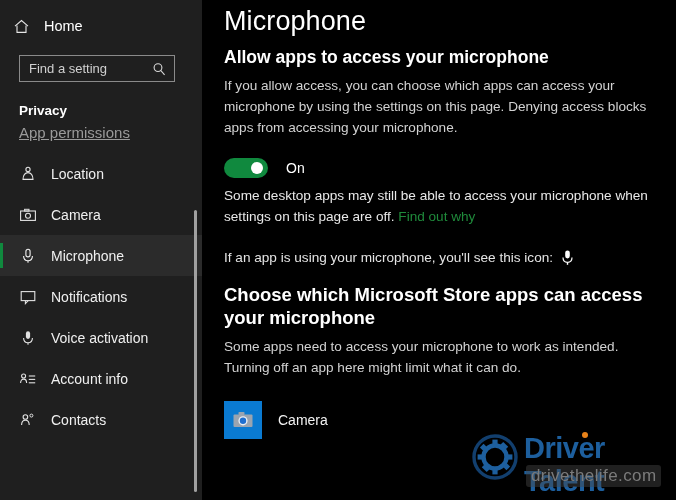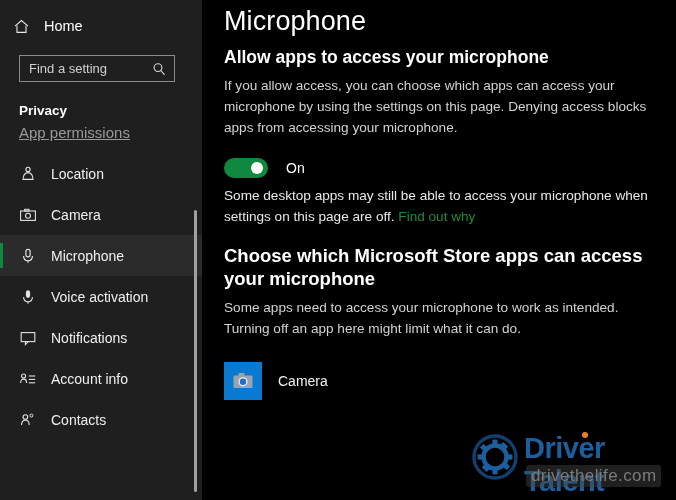--- a/index.html
+++ b/index.html
@@ -345,36 +345,36 @@
             <path d="M4.6 9 C4.6 12.3 6.6 13.7 9 13.7 C11.4 13.7 13.4 12.3 13.4 9" fill="none" stroke="#f0f0f0" stroke-width="1.1"></path>
             <line x1="9" y1="13.7" x2="9" y2="15.8" stroke="#f0f0f0" stroke-width="1.1"></line>
           </svg>
         </span>
         <span class="nav-label">Microphone</span>
       </div>
 
       <div class="nav-item">
         <span class="nav-icon">
           <svg width="18" height="18" viewBox="0 0 18 18">
+            <rect x="2.2" y="3.6" width="13.6" height="9" fill="none" stroke="#e2e2e2" stroke-width="1.1"></rect>
+            <path d="M6.4 12.6 L6.4 15.6 L9.2 12.6" fill="none" stroke="#e2e2e2" stroke-width="1.1"></path>
+          </svg>
+        </span>
+        <span class="nav-label">Notifications</span>
+      </div>
+
+      <div class="nav-item">
+        <span class="nav-icon">
+          <svg width="18" height="18" viewBox="0 0 18 18">
             <rect x="6.9" y="2.3" width="4.2" height="7.6" rx="2.1" fill="#e2e2e2"></rect>
             <path d="M4.6 9 C4.6 12.3 6.6 13.7 9 13.7 C11.4 13.7 13.4 12.3 13.4 9" fill="none" stroke="#e2e2e2" stroke-width="1.1"></path>
             <line x1="9" y1="13.7" x2="9" y2="15.8" stroke="#e2e2e2" stroke-width="1.1"></line>
           </svg>
         </span>
         <span class="nav-label">Voice activation</span>
-      </div>
-
-      <div class="nav-item">
-        <span class="nav-icon">
-          <svg width="18" height="18" viewBox="0 0 18 18">
-            <rect x="2.2" y="3.6" width="13.6" height="9" fill="none" stroke="#e2e2e2" stroke-width="1.1"></rect>
-            <path d="M6.4 12.6 L6.4 15.6 L9.2 12.6" fill="none" stroke="#e2e2e2" stroke-width="1.1"></path>
-          </svg>
-        </span>
-        <span class="nav-label">Notifications</span>
       </div>
 
       <div class="nav-item">
         <span class="nav-icon">
           <svg width="18" height="18" viewBox="0 0 18 18">
             <circle cx="4.6" cy="6" r="2" fill="none" stroke="#e2e2e2" stroke-width="1.1"></circle>
             <path d="M1.6 13 C1.6 10.3 3 9.1 4.6 9.1 C6.2 9.1 7.6 10.3 7.6 13" fill="none" stroke="#e2e2e2" stroke-width="1.1"></path>
             <line x1="9.8" y1="6" x2="16.2" y2="6" stroke="#e2e2e2" stroke-width="1.1"></line>
             <line x1="9.8" y1="9.4" x2="16.2" y2="9.4" stroke="#e2e2e2" stroke-width="1.1"></line>
             <line x1="9.8" y1="12.8" x2="16.2" y2="12.8" stroke="#e2e2e2" stroke-width="1.1"></line>
@@ -411,20 +411,30 @@
       <div class="toggle">
         <div class="knob"></div>
       </div>
       <span class="toggle-label">On</span>
     </div>
 
     <div class="body-text bright">
       <span>Some desktop apps may still be able to access your microphone when settings on this page are off. </span><span class="link">Find out why</span>
     </div>
 
+    <div class="icon-note">
+      <span>If an app is using your microphone, you'll see this icon:</span>
+      <span class="inline-mic">
+        <svg width="13" height="17" viewBox="0 0 13 17">
+          <rect x="4.2" y="1.4" width="4.6" height="8" rx="2.3" fill="#ffffff"></rect>
+          <path d="M2 8.6 C2 12 4 13.4 6.5 13.4 C9 13.4 11 12 11 8.6" fill="none" stroke="#ffffff" stroke-width="1.2"></path>
+          <line x1="6.5" y1="13.4" x2="6.5" y2="15.8" stroke="#ffffff" stroke-width="1.4"></line>
+        </svg>
+      </span>
+    </div>
 
     <div class="h2 big">Choose which Microsoft Store apps can access your microphone</div>
 
     <div class="body-text">Some apps need to access your microphone to work as intended. Turning off an app here might limit what it can do.</div>
 
     <div class="app-row">
       <div class="app-tile">
         <svg width="24" height="24" viewBox="0 0 24 24">
           <rect x="2.5" y="6.5" width="19" height="12.5" rx="1" fill="#9aa4b0"></rect>
           <rect x="7.5" y="4" width="6" height="3" rx="0.8" fill="#9aa4b0"></rect>

